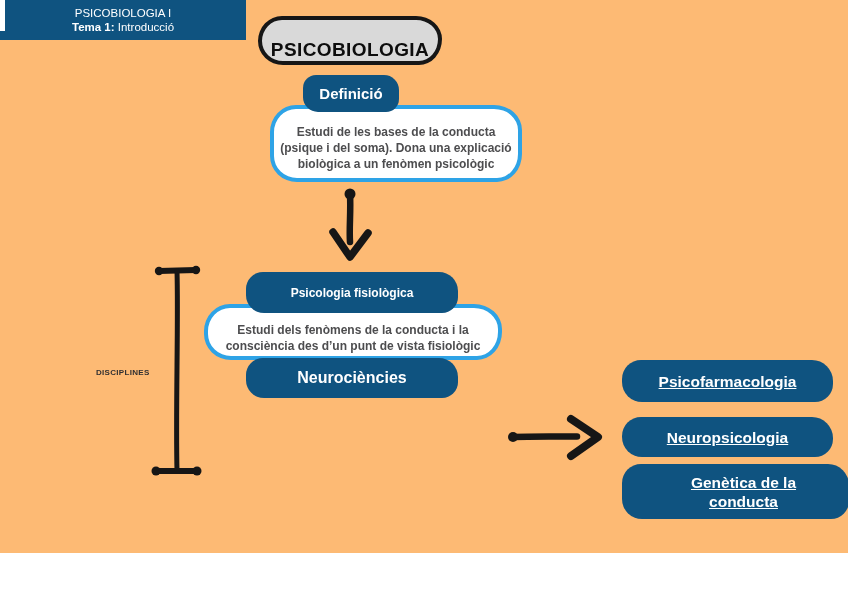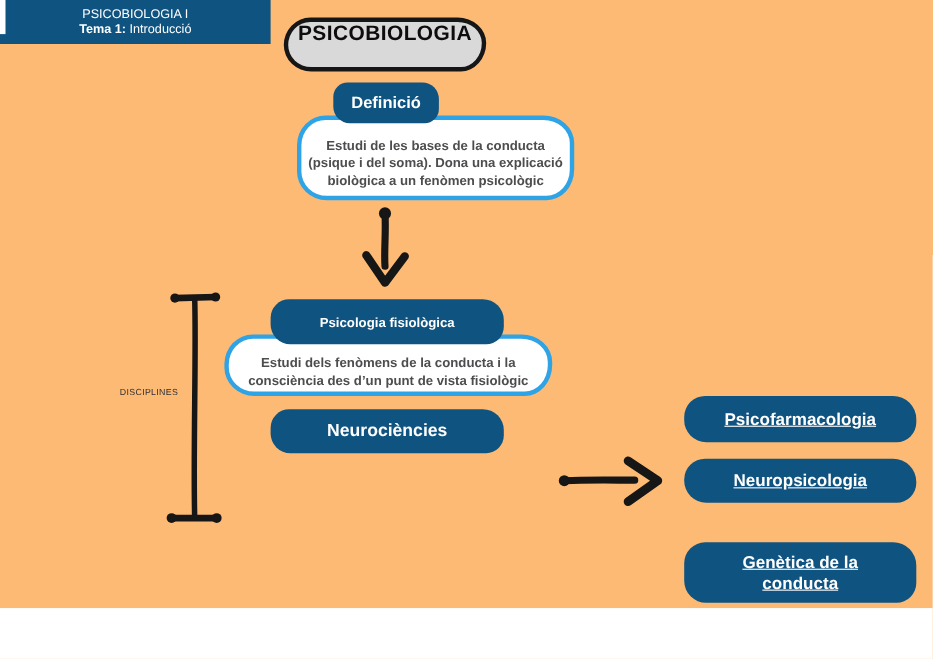--- a/index.html
+++ b/index.html
@@ -20,38 +20,38 @@
     content:""; position:absolute; left:0; top:0; width:5px; height:31px; background:#fff;
   }
   .header-tag .b { font-weight:bold;margin-top:26px; }
 
   
   .title-box {
     position:absolute; left:258px; top:16px; width:184px; height:49px;
     background:var(--title-grey);
     border:4.5px solid var(--ink-black);
     border-radius:24px 26px 23px 25px / 25px 23px 26px 24px;
-    display:flex; align-items:flex-start; justify-content:center;
+    display:flex; align-items:flex-end; justify-content:center;
     font-size:19px; font-weight:bold; color:#0d0d0d; letter-spacing:.4px;
     box-sizing:border-box; z-index:3;
   }
 
   
   .pill {
     position:absolute; background:var(--dark-blue); color:#fff; font-weight:bold;
     display:flex; align-items:center; justify-content:center; text-align:center;
     z-index:2;
   }
   .pill-definicio   { left:303px; top:75px;  width:96px;  height:37px; border-radius:13px 15px 13px 15px; font-size:15px; }
   .pill-psicologia  { left:246px; top:272px; width:212px; height:41px; border-radius:17px 19px 16px 18px; font-size:12px; }
-  .pill-neuro       { left:246px; top:372px; width:212px; height:40px; border-radius:17px 19px 16px 18px; font-size:16px; }
+  .pill-neuro       { left:246px; top:358px; width:212px; height:40px; border-radius:17px 19px 16px 18px; font-size:16px; }
   .pill-right       { left:622px; width:211px; font-size:15.5px; border-radius:19px 21px 18px 20px; line-height:19px;text-decoration:underline; }
   .pill-right-1     { top:360px; height:42px; }
   .pill-right-2     { top:417px; height:40px; }
-  .pill-right-3     { top:493px; height:55px; }
+  .pill-right-3     { top:464px; height:55px;padding-left:16px; }
   .pill-right-3 span{ display:inline-block; max-width:150px; }
 
   
   .outline-box {
     position:absolute; background:#ffffff;
     border:4px solid var(--light-blue);
     border-radius:26px 28px 25px 27px / 27px 25px 28px 26px;
     box-sizing:border-box; z-index:1;
     color:var(--text-grey); font-size:12px; font-weight:bold; text-align:center;
     line-height:16px;
@@ -59,22 +59,22 @@
   .box-definicio  { left:226px; top:105px; width:252px; height:77px; padding-top:15px;margin-left:44px; }
   .box-psicologia { left:204px; top:304px; width:298px; height:56px; padding-top:14px; }
   .box-neuro      { left:204px; top:409px; width:298px; height:55px; padding-top:21px; }
 
   
   .ink { position:absolute; }
   .ink .stroke { stroke:var(--ink-black); fill:none; stroke-linecap:round; stroke-linejoin:round; }
   .ink .blob   { fill:var(--ink-black); }
 
   .disciplines-label {
-    position:absolute; left:96px; top:352px; width:66px; text-align:right;
-    font-size:8px; font-weight:400; letter-spacing:.3px; color:#2f2f31;
+    position:absolute; left:96px; top:368px; width:66px; text-align:left;
+    font-size:8px; font-weight:700; letter-spacing:.3px; color:#2f2f31;
   }
 </style>
 </head>
 <body>
 
 <div id="page">
 
   <div class="header-tag">
     <div>PSICOBIOLOGIA I</div>
     <div><span class="b">Tema 1:</span><span> Introducció</span></div>

